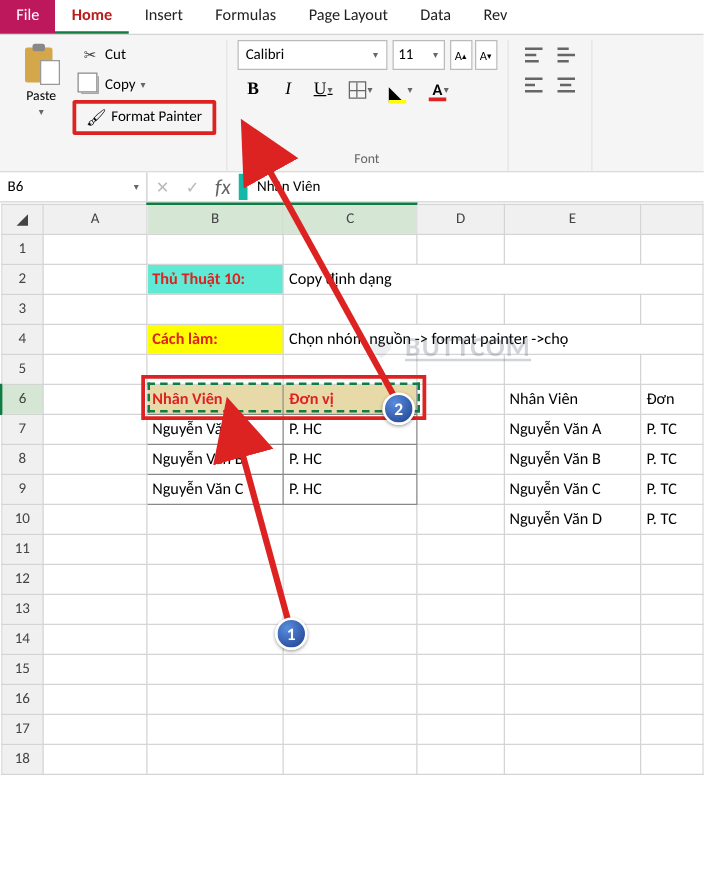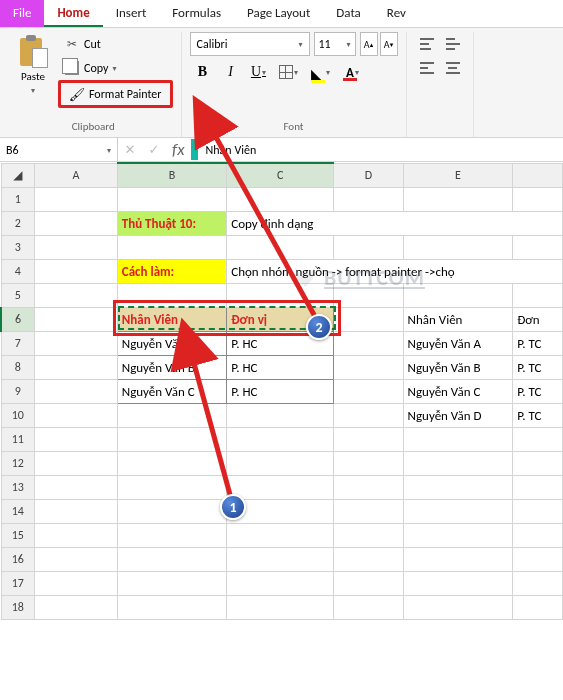--- a/index.html
+++ b/index.html
@@ -1,21 +1,21 @@
 <!DOCTYPE html>
 <html><head>
 <meta charset="utf-8">
 <style>
 * { box-sizing: border-box; margin: 0; padding: 0; font-family: "Segoe UI", Calibri, sans-serif; }
 body { background: #fff; width: 563px; height: 700px; overflow: hidden; position: relative; }
 
 
 .ribbon-tabs { display: flex; height: 28px; border-bottom: 1px solid #d4d4d4; background: #fff; }
 .ribbon-tab { padding: 5px 13px; font-size: 13px; cursor: pointer; color: #222; }
-.ribbon-tab.file { background: #d946ef; color: #fff; }
+.ribbon-tab.file { background: #be185d; color: #fff; }
 .ribbon-tab.active { border-bottom: 2px solid #107c41; color: #b91c1c; font-weight: 600; }
 
 
 .ribbon { display: flex; height: 110px; background: #f5f5f5; border-bottom: 1px solid #d4d4d4; padding: 4px 0 0 6px; }
 .ribbon-group { display: flex; flex-direction: column; justify-content: space-between; padding: 0 8px; border-right: 1px solid #e3e3e3; }
 .group-content { display: flex; align-items: flex-start; gap: 6px; }
 .group-label { text-align: center; font-size: 11px; color: #666; padding: 2px 0 4px; }
 
 .paste-btn { display: flex; flex-direction: column; align-items: center; gap: 2px; padding: 2px 4px; cursor: pointer; }
 .paste-icon { width: 30px; height: 34px; position: relative; }
@@ -69,21 +69,21 @@
 .grid thead th.active { background: #d5e6d5; border-top: 2px solid #107c41; }
 
 .colA { width: 84px; }
 .colB { width: 110px; }
 .colC { width: 108px; }
 .colD { width: 70px; }
 .colE { width: 110px; }
 .colF { width: 50px; }
 
 
-.yellow-red { background: #bef264; color: #d22; font-weight: bold; }
+.yellow-red { background: #5eead4; color: #d22; font-weight: bold; }
 .yellow-red-right { background: #ffff00; color: #d22; font-weight: bold; text-align: right; }
 .tbl-hdr { background: #e8d9a8; color: #d22; font-weight: bold; border: 1px solid #888 !important; }
 .tbl-cell { border: 1px solid #888 !important; }
 
 
 .sel-outline { position: absolute; border: 2px dashed #107c41; pointer-events: none; }
 .red-box { position: absolute; border: 3px solid #d22; pointer-events: none; }
 
 
 .arrow { position: absolute; pointer-events: none; }
@@ -134,21 +134,20 @@
             </span>
           <span>Copy</span>
           <span class="chev">▾</span>
         </div>
         <div class="clip-row format-painter">
           <span class="icon brush"></span>
           <span>Format Painter</span>
         </div>
       </div>
     </div>
-    <div class="group-label">Clipboard</div>
   </div>
 
   <div class="ribbon-group font-group">
     <div>
       <div class="row1">
         <div class="font-name">
           <span>Calibri</span>
             <span class="chev">▾</span>
         </div>
         <div class="font-size">

